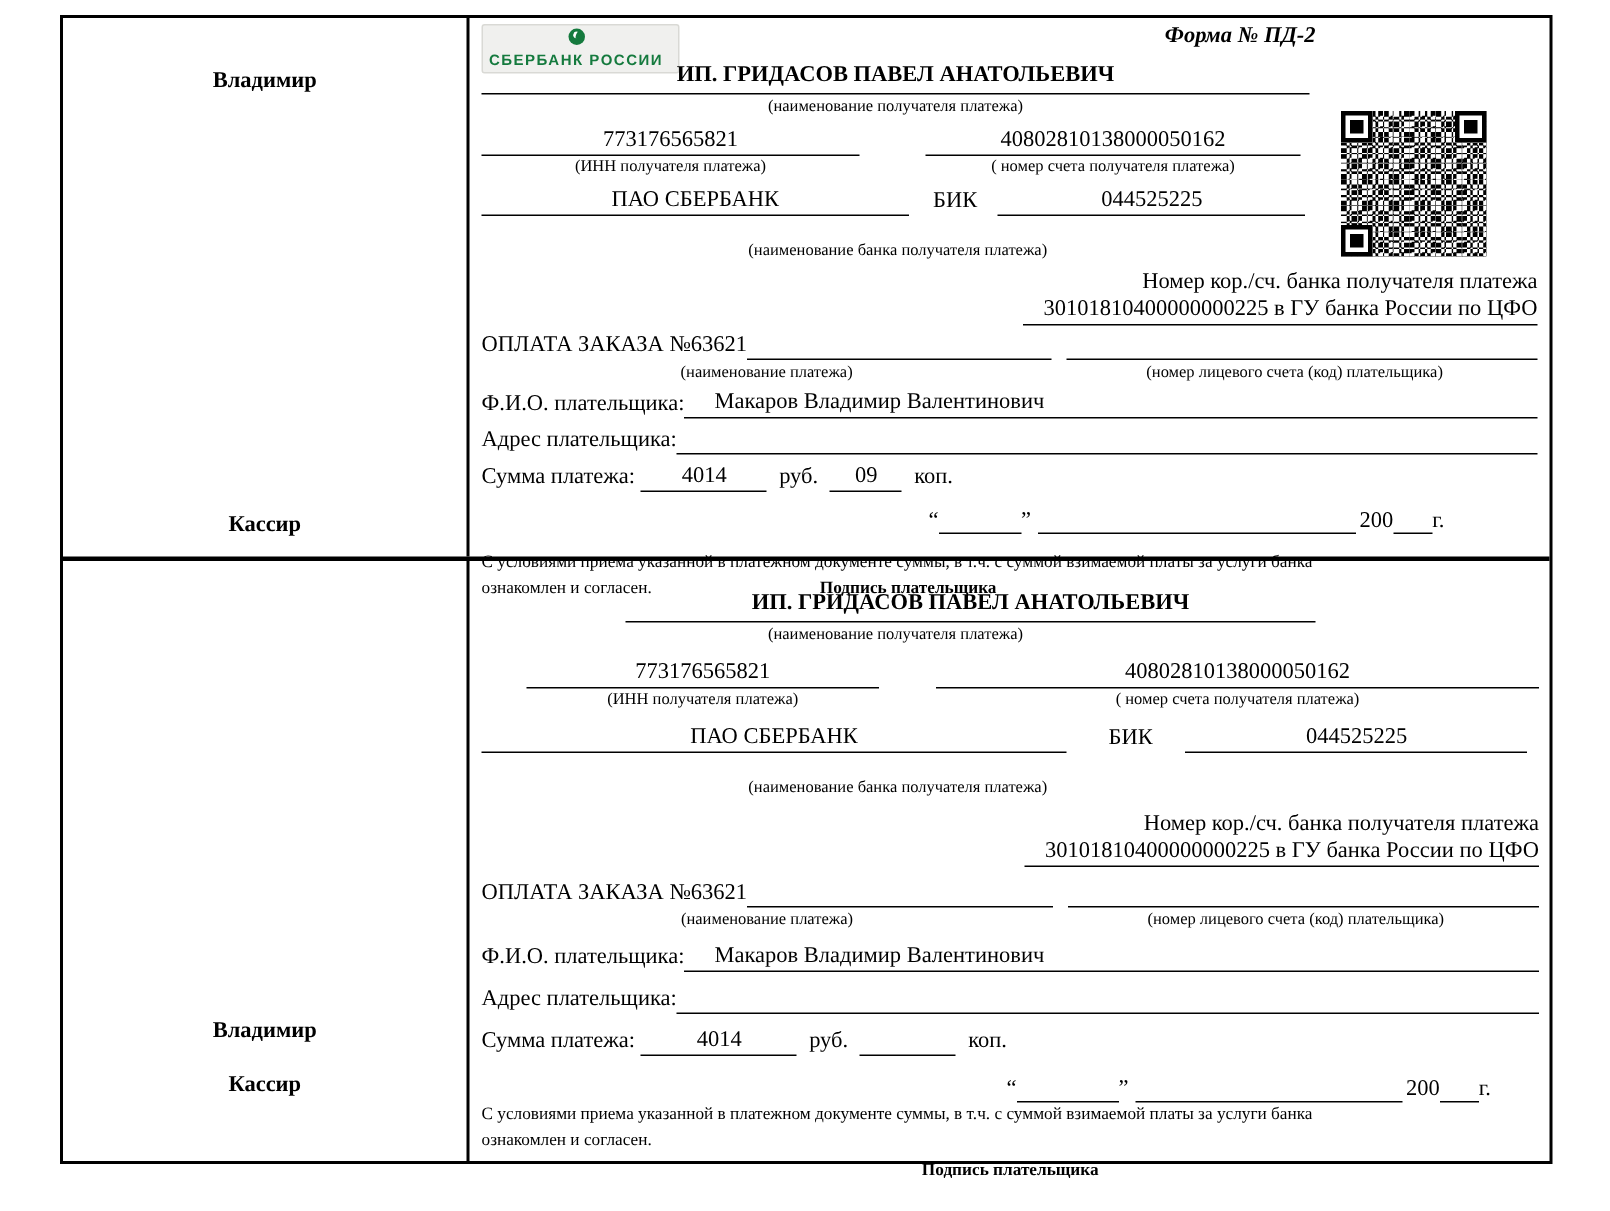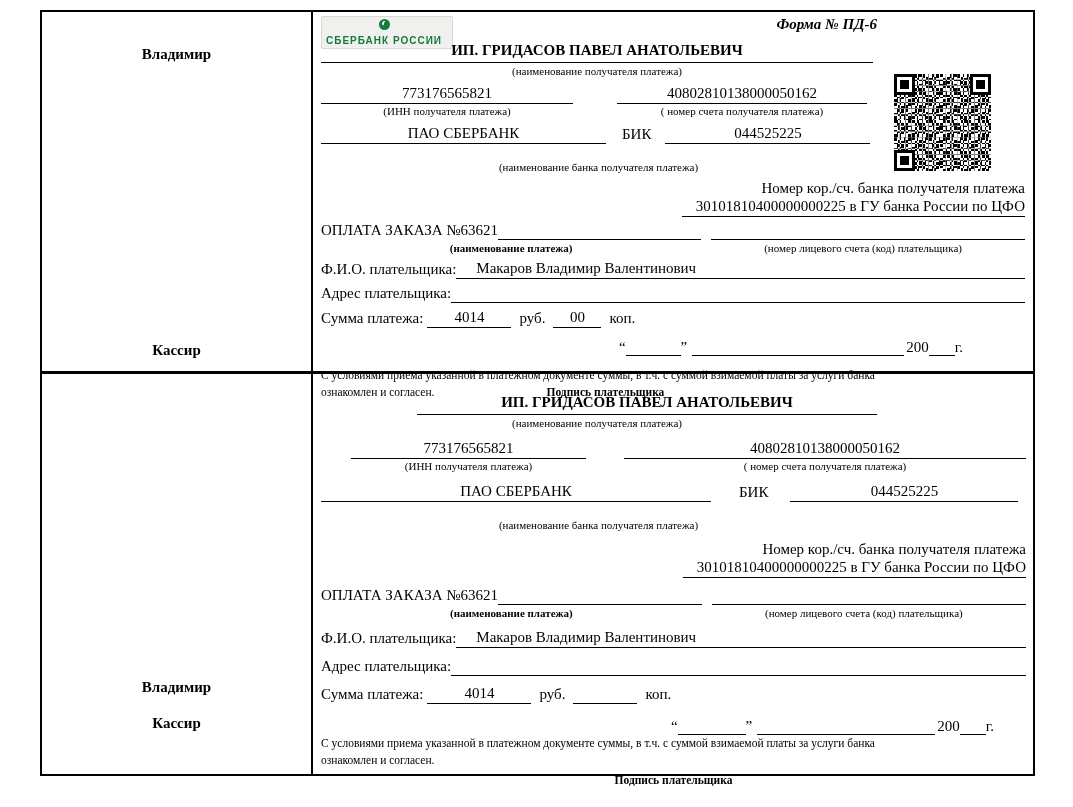--- a/index.html
+++ b/index.html
@@ -101,21 +101,21 @@
   .sec-receipt .row-corr { margin-top: 9px; }
   .corr-label { white-space: nowrap; padding-bottom: 1px; }
   .u-fill { flex: 1; border-bottom: 1px solid #000; padding: 0 0 1px 14px; min-height: 19px; }
   .row-pay { margin-top: 4px; gap: 10px; }
   .sec-receipt .row-pay { margin-top: 8px; }
   .pay-left { flex: 0 0 54%; display: flex; align-items: flex-end; }
   .pay-text { white-space: nowrap; padding-bottom: 1px; }
   .pay-fill { flex: 1; border-bottom: 1px solid #000; min-height: 19px; }
   .pay-right { flex: 1; border-bottom: 1px solid #000; min-height: 19px; }
   .row-pay-caps { margin-top: 1px; }
-  .cap-pay { flex: 0 0 54%; font-weight: bold; }
+  .cap-pay { flex: 0 0 54%; }
   .cap-personal { flex: 1; }
   .row-payer { margin-top: 5px; }
   .sec-receipt .row-payer { margin-top: 9px; }
   .f-label { white-space: nowrap; padding-bottom: 1px; }
   .payer-value { padding-left: 20px; }
   .row-addr { margin-top: 5px; }
   .sec-receipt .row-addr { margin-top: 9px; }
   .row-sum { margin-top: 6px; }
   .sec-receipt .row-sum { margin-top: 9px; }
   .u-val {
@@ -147,21 +147,21 @@
     <div class="left-col">
       <div class="lbl-notice">Владимир</div>
       <div class="lbl-cashier-top">Кассир</div>
     </div>
     <div class="right-col">
       <div class="header-row">
         <div class="logo">
           <span class="logo-mark"></span>
           <span class="logo-text">СБЕРБАНК РОССИИ</span>
         </div>
-        <div class="form-title">Форма № ПД-6</div>
+        <div class="form-title">Форма № ПД-2</div>
       </div>
       <div class="qr">
         <i class="finder f-tl"></i>
         <i class="finder f-tr"></i>
         <i class="finder f-bl"></i>
       </div>
 
       <div class="name-line">ИП. ГРИДАСОВ ПАВЕЛ АНАТОЛЬЕВИЧ</div>
       <div class="cap cap-name">(наименование получателя платежа)</div>
 
@@ -205,21 +205,21 @@
 
       <div class="row row-addr">
         <span class="f-label">Адрес плательщика:</span>
         <span class="u-fill"></span>
       </div>
 
       <div class="row row-sum">
         <span class="f-label">Сумма платежа:</span>
         <span class="u-val u-rub">4014</span>
         <span class="unit">руб.</span>
-        <span class="u-val u-kop">00</span>
+        <span class="u-val u-kop">09</span>
         <span class="unit">коп.</span>
       </div>
 
       <div class="row row-date">
         <span>“</span>
         <span class="u-seg w55"></span>
         <span>”</span>
         <span class="u-seg w215"></span>
         <span>200</span>
         <span class="u-seg w26"></span>

